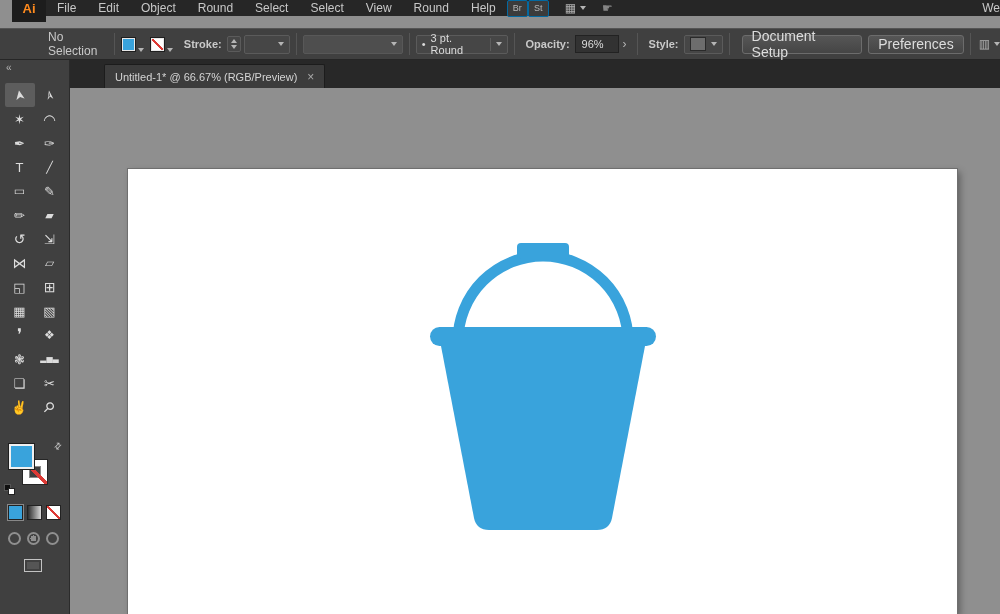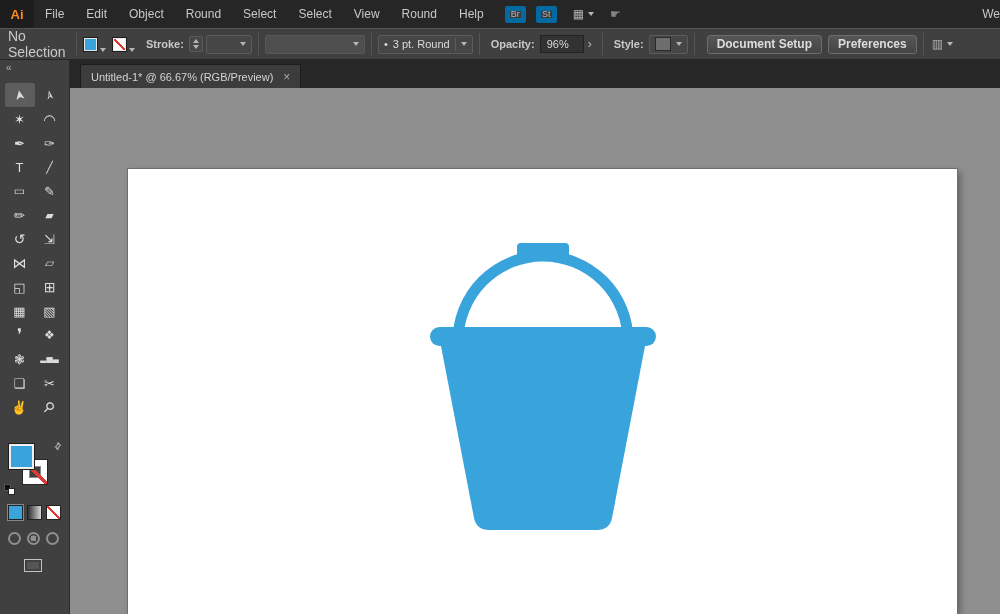--- a/index.html
+++ b/index.html
@@ -1,56 +1,56 @@
 <!DOCTYPE html>
 <html style="--fill-blue: #39a3dc; --none-red: #dd3a35;"><head>
 <meta charset="utf-8">
 <style>
   * { margin:0; padding:0; box-sizing:border-box; }
   html,body { width:1000px; height:614px; overflow:hidden; }
   body { position:relative; font-family:"Liberation Sans", sans-serif; background:#8f8f8f; }
 
   
-  #menubar { position:absolute; top:0; left:0; right:0; height:28px; background:#262626;
+  #menubar { position:absolute; top:0; left:12px; right:0; height:16px; background:#262626;
              display:flex; align-items:center; z-index:30; }
   #app-logo { width:34px; height:28px; background:#1d1d1d; color:#ff8a1d; font-weight:bold;
               font-size:13px; display:flex; align-items:center; justify-content:center; }
   .menu-item { color:#c8c8c8; font-size:12px; padding:0 11px; height:28px; display:flex; align-items:center; cursor:default; }
-  .chip { width:21px; height:17px; background:#3b3b3b; border:5px solid #0369a1; border-radius:2px;
-          color:#b8b8b8; font-size:9px; display:flex; align-items:center; justify-content:center; margin-left:10px; }
+  .chip { width:21px; height:17px; background:#3b3b3b; border:1px solid #0369a1; border-radius:2px;
+          color:#b8b8b8; font-size:9px; display:flex; align-items:center; justify-content:center; }
   .mb-icon { color:#b0b0b0; font-size:12px; margin-left:16px; display:flex; align-items:center; gap:4px; }
   .caret { width:0; height:0; border-left:3px solid transparent; border-right:3px solid transparent; border-top:4px solid #b5b5b5; }
   #mb-right { margin-left:auto; color:#c9c9c9; font-size:12px; padding-left:10px; }
 
   
   #controlbar { position:absolute; top:28px; left:0; right:0; height:32px; background:#404040;
                 border-top:1px solid #545454; border-bottom:1px solid #262626;
                 display:flex; align-items:center; font-size:11px; color:#c9c9c9; z-index:29; }
-  #selection-status { width:70px; padding-left:8px; font-size:14px; }
+  #selection-status { width:70px; padding-left:8px; font-size:12px;margin-left:40px; }
   .vdiv { width:1px; height:22px; background:#2e2e2e; border-right:1px solid #555; margin:0 6px; }
   .mini-swatch { width:15px; height:15px; border:1px solid #1f1f1f; box-shadow:inset 0 0 0 1px #e8e8e8; }
   .swatch-combo { display:flex; align-items:flex-end; gap:2px; margin-right:6px; }
   .slash-none { background:linear-gradient(45deg, transparent 43%, var(--none-red) 43%, var(--none-red) 57%, transparent 57%), #fff; }
   .cb-label { margin:0 5px;font-weight:bold; }
   .spinner { display:flex; flex-direction:column; gap:2px; margin-right:3px; align-items:center;
              background:#464646; border:1px solid #5b5b5b; padding:2px 3px; border-radius:2px; }
   .tri-up { width:0; height:0; border-left:3px solid transparent; border-right:3px solid transparent; border-bottom:4px solid #b5b5b5; }
   .combo { background:#464646; border:1px solid #5b5b5b; height:19px; display:flex; align-items:center;
            gap:5px; padding:0 5px; border-radius:2px; color:#dcdcdc; }
   .combo.dim { background:#4e4e4e; border-color:#585858; min-width:100px; justify-content:flex-end; }
   .combo .sep { width:1px; height:13px; background:#2f2f2f; border-right:1px solid #5c5c5c; }
   .field { background:#323232; border:1px solid #222; height:18px; display:flex; align-items:center;
            padding:0 6px; color:#dcdcdc; min-width:44px; }
   .arrow-btn { color:#b5b5b5; font-size:12px; padding:0 4px; }
   .btn { background:linear-gradient(#565656,#454545); border:1px solid #6c6c6c; border-radius:3px;
-         height:19px; padding:0 9px; color:#ddd; font-size:12px; display:flex; align-items:center; margin-left:6px;font-weight:bold; }
+         height:19px; padding:0 9px; color:#ddd; font-size:14px; display:flex; align-items:center; margin-left:6px; }
   .style-swatch { width:16px; height:14px; background:#6d6d6d; border:1px solid #2a2a2a; }
 
   
-  #tabbar { position:absolute; top:60px; left:70px; right:0; height:28px; background:#282828; display:flex; align-items:flex-end; z-index:20; }
+  #tabbar { position:absolute; top:60px; left:70px; right:0; height:28px; background:#282828; display:flex; align-items:flex-end; z-index:20;padding-left:24px; }
   #doc-tab { margin-left:10px; height:24px; background:#3c3c3c; border:1px solid #1c1c1c; border-bottom:none;
              border-radius:2px 2px 0 0; display:flex; align-items:center; padding:0 10px; gap:10px; }
   #doc-tab .title { color:#d4d4d4; font-size:11px; }
   #doc-tab .close { color:#a9a9a9; font-size:12px; }
 
   
   #toolbar { position:absolute; top:60px; left:0; width:70px; bottom:0; background:#404040;
              border-right:1px solid #2b2b2b; z-index:21; }
   #tb-collapse { color:#b5b5b5; font-size:10px; padding:2px 0 0 6px; }
   #tool-grid { margin-top:10px; display:grid; grid-template-columns:30px 30px; justify-content:center; row-gap:0; }

